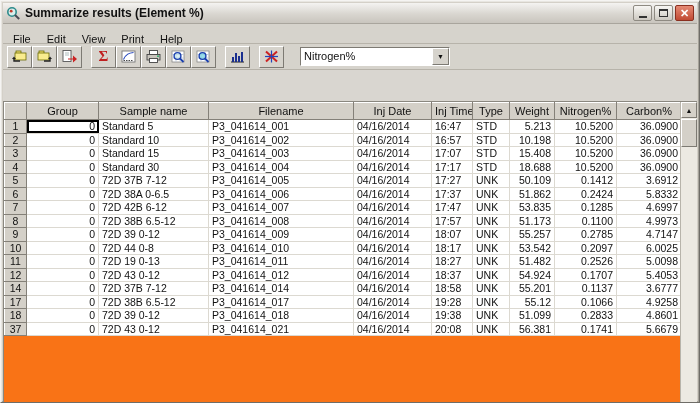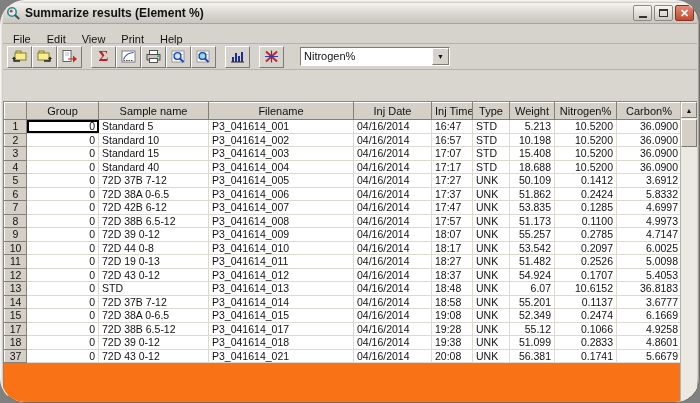--- a/index.html
+++ b/index.html
@@ -4,21 +4,21 @@
 <style>
   * { box-sizing: border-box; margin: 0; padding: 0; }
   html,body { width:700px; height:403px; overflow:hidden; }
   body { font-family: "Liberation Sans", sans-serif; background:#808080; }
 
   .window {
     position:relative; width:700px; height:403px; background:#d4d0c8;
     border-top:1px solid #f5f4f2; border-left:1px solid #f5f4f2;
     border-right:1px solid #6f6d68; border-bottom:1px solid #6f6d68;
     box-shadow: inset 1px 1px 0 #e8e6e1, inset -1px -1px 0 #a5a299;
-    padding:2px; overflow:hidden;border-radius:25px;
+    padding:2px; overflow:hidden;
   }
 
   
   .titlebar {
     height:21px; display:flex; align-items:center; gap:4px; padding:0 3px;
     background:linear-gradient(#f4f3f1, #d9d6d0 55%, #c9c5be);
     border-bottom:1px solid #a9a59d;
   }
   .titlebar .app-icon { width:15px; height:15px; flex:0 0 auto; }
   .title-text { font-size:12px; font-weight:bold; color:#111; letter-spacing:0; flex:1 1 auto; white-space:nowrap; overflow:hidden; }
@@ -291,21 +291,21 @@
     <td>04/16/2014</td>
     <td>17:07</td>
     <td>STD</td>
     <td class="num">15.408</td>
     <td class="num">10.5200</td>
     <td class="num">36.0900</td>
   </tr>
             <tr>
     <td class="rownum">4</td>
     <td class="num">0</td>
-    <td>Standard 40</td>
+    <td>Standard 30</td>
     <td>P3_041614_004</td>
     <td>04/16/2014</td>
     <td>17:17</td>
     <td>STD</td>
     <td class="num">18.688</td>
     <td class="num">10.5200</td>
     <td class="num">36.0900</td>
   </tr>
             <tr>
     <td class="rownum">5</td>
@@ -397,54 +397,30 @@
     <td>72D 43 0-12</td>
     <td>P3_041614_012</td>
     <td>04/16/2014</td>
     <td>18:37</td>
     <td>UNK</td>
     <td class="num">54.924</td>
     <td class="num">0.1707</td>
     <td class="num">5.4053</td>
   </tr>
             <tr>
-    <td class="rownum">13</td>
-    <td class="num">0</td>
-    <td>STD</td>
-    <td>P3_041614_013</td>
-    <td>04/16/2014</td>
-    <td>18:48</td>
-    <td>UNK</td>
-    <td class="num">6.07</td>
-    <td class="num">10.6152</td>
-    <td class="num">36.8183</td>
-  </tr>
-            <tr>
     <td class="rownum">14</td>
     <td class="num">0</td>
     <td>72D 37B 7-12</td>
     <td>P3_041614_014</td>
     <td>04/16/2014</td>
     <td>18:58</td>
     <td>UNK</td>
     <td class="num">55.201</td>
     <td class="num">0.1137</td>
     <td class="num">3.6777</td>
-  </tr>
-            <tr>
-    <td class="rownum">15</td>
-    <td class="num">0</td>
-    <td>72D 38A 0-6.5</td>
-    <td>P3_041614_015</td>
-    <td>04/16/2014</td>
-    <td>19:08</td>
-    <td>UNK</td>
-    <td class="num">52.349</td>
-    <td class="num">0.2474</td>
-    <td class="num">6.1669</td>
   </tr>
             <tr>
     <td class="rownum">17</td>
     <td class="num">0</td>
     <td>72D 38B 6.5-12</td>
     <td>P3_041614_017</td>
     <td>04/16/2014</td>
     <td>19:28</td>
     <td>UNK</td>
     <td class="num">55.12</td>

